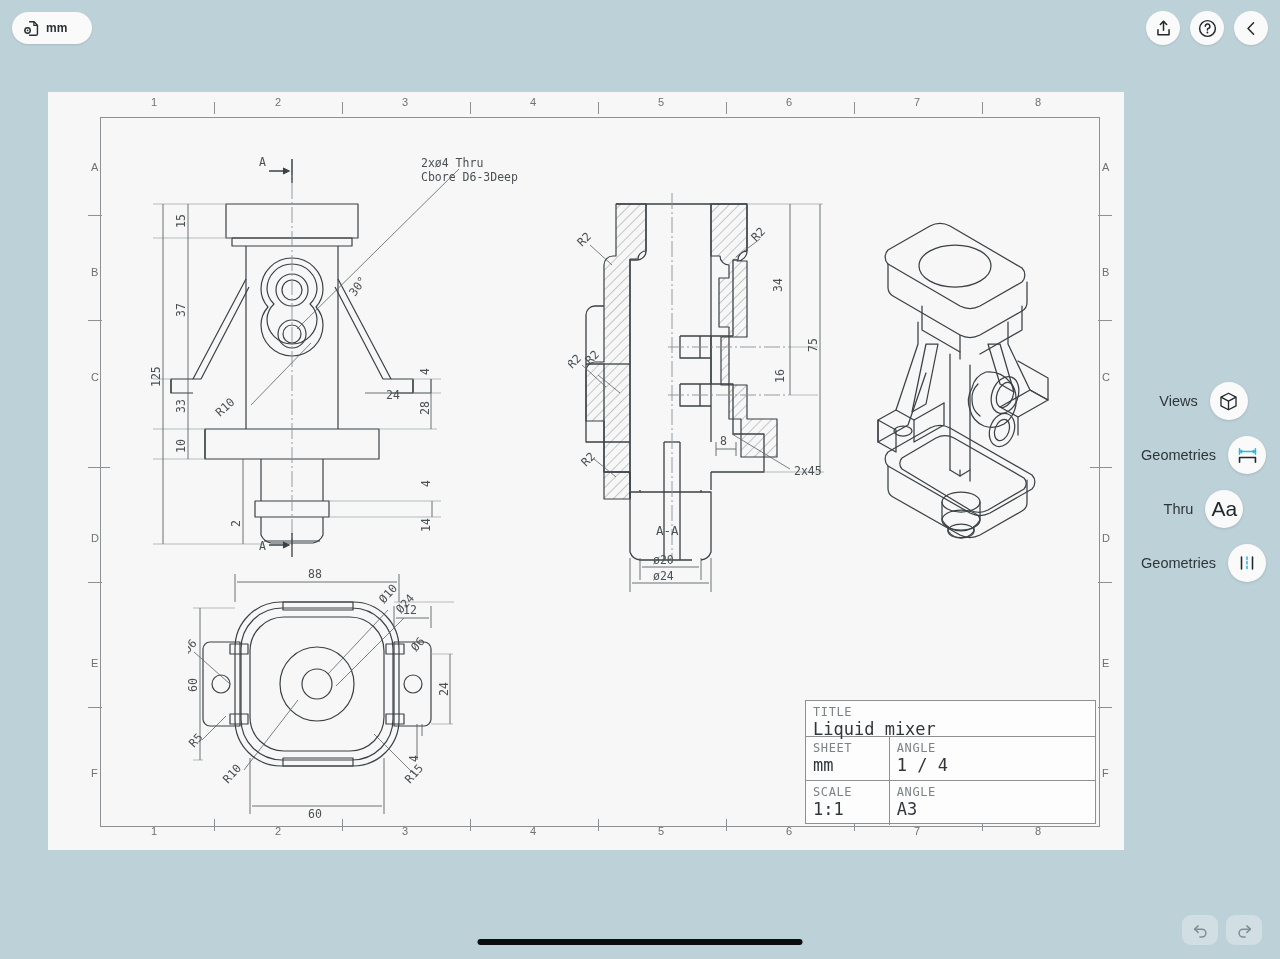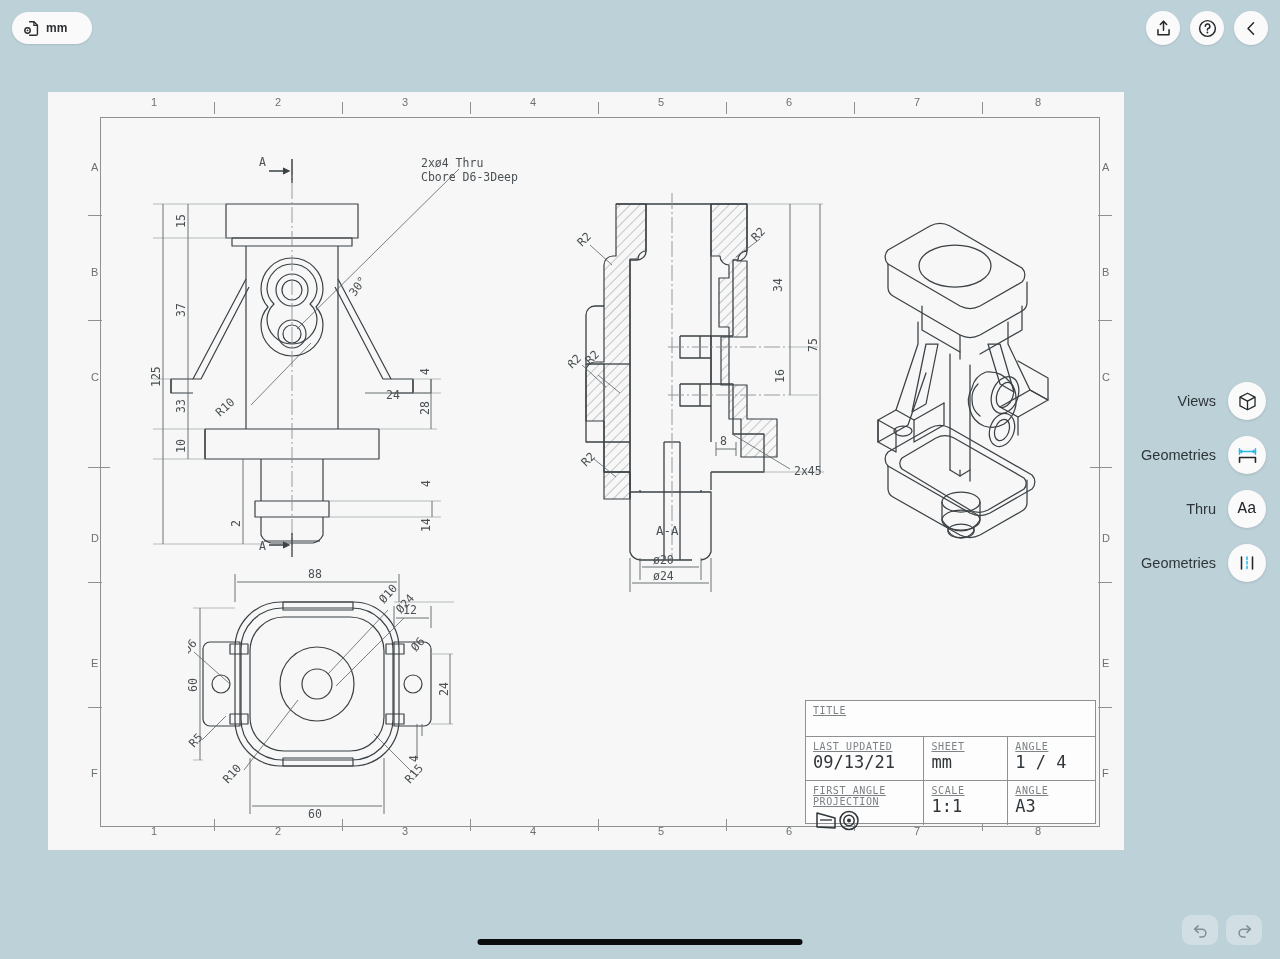--- a/index.html
+++ b/index.html
@@ -32,24 +32,24 @@
          border:1.4px solid #8d9194;box-sizing:border-box;}
   .zone{position:absolute;font-size:11px;color:#6c7174;font-family:"Liberation Sans",sans-serif;}
   .ztick{position:absolute;background:#8d9194;}
   
   .tblock{position:absolute;left:757px;top:608px;width:291px;height:124px;
           border:1.2px solid #8d9194;box-sizing:border-box;background:#fdfdfd;}
   .tb-row{display:flex;border-bottom:1.2px solid #8d9194;box-sizing:border-box;}
   .tb-row:last-child{border-bottom:none;}
   .tb-cell{border-right:1.2px solid #8d9194;box-sizing:border-box;padding:4px 7px 2px 7px;}
   .tb-cell:last-child{border-right:none;}
-  .tb-key{font-family:"DejaVu Sans Mono",monospace;font-size:10px;color:#7d8285;letter-spacing:.6px;text-decoration:underline;}
+  .tb-key{font-family:"DejaVu Sans Mono",monospace;font-size:12px;color:#7d8285;letter-spacing:.6px;}
   .tb-val{font-family:"DejaVu Sans Mono",monospace;font-size:17px;color:#30363a;line-height:1.15;margin-top:1px;}
   
-  .rail{position:absolute;right:14px;top:382px;display:flex;flex-direction:column;gap:16px;}
+  .rail{position:absolute;right:14px;top:382px;display:flex;flex-direction:column;gap:16px;align-items:center;}
   .rail-item{display:flex;align-items:center;justify-content:flex-end;gap:12px;}
   .rail-lbl{font-size:14.5px;color:#2e3538;font-weight:500;}
   .rail-btn{width:38px;height:38px;border-radius:19px;background:#fafafa;
             display:flex;align-items:center;justify-content:center;
             box-shadow:0 1px 3px rgba(0,0,0,.12);flex:none;}
   
   .hist{position:absolute;right:18px;bottom:14px;display:flex;gap:8px;}
   .hbtn{width:36px;height:30px;border-radius:9px;background:rgba(255,255,255,.30);
         display:flex;align-items:center;justify-content:center;}
   .home-ind{position:absolute;left:50%;transform:translateX(-50%);bottom:14px;
@@ -421,47 +421,34 @@
     <text class="dtxt" x="228" y="90" font-size="11.5" transform="rotate(-48 228 90)">Ø6</text>
     <text class="dtxt" x="6" y="186" font-size="11.5" transform="rotate(-48 6 186)">R5</text>
     <text class="dtxt" x="40" y="222" font-size="11.5" transform="rotate(-48 40 222)">R10</text>
     <text class="dtxt" x="222" y="222" font-size="11.5" transform="rotate(-48 222 222)">R15</text>
   </svg>
 
   <div class="tblock">
     <div class="tb-row" style="height:36px;">
       <div class="tb-cell" style="width:100%;">
         <div class="tb-key">TITLE</div>
+        <div class="tb-val">Liquid mixer</div>
       </div>
     </div>
     <div class="tb-row" style="height:44px;">
-      <div class="tb-cell" style="width:41%;">
-        <div class="tb-key">LAST UPDATED</div>
-        <div class="tb-val">09/13/21</div>
-      </div>
       <div class="tb-cell" style="width:29%;">
         <div class="tb-key">SHEET</div>
         <div class="tb-val">mm</div>
       </div>
       <div class="tb-cell" style="width:30%;">
         <div class="tb-key">ANGLE</div>
         <div class="tb-val">1 / 4</div>
       </div>
     </div>
     <div class="tb-row" style="height:44px;">
-      <div class="tb-cell" style="width:41%;">
-        <div class="tb-key">FIRST ANGLE PROJECTION</div>
-        <svg width="60" height="22" viewBox="0 0 60 22" style="margin-top:2px;">
-          <path d="M4 4 L22 9 L22 19 L4 18 Z" fill="none" stroke="#30363a" stroke-width="1.5" stroke-linejoin="round"></path>
-          <path d="M7 11h12" stroke="#30363a" stroke-width="1.3"></path>
-          <circle cx="36" cy="11.5" r="9" fill="none" stroke="#30363a" stroke-width="1.5"></circle>
-          <circle cx="36" cy="11.5" r="5.2" fill="none" stroke="#30363a" stroke-width="1.5"></circle>
-          <circle cx="36" cy="11.5" r="2" fill="#30363a"></circle>
-        </svg>
-      </div>
       <div class="tb-cell" style="width:29%;">
         <div class="tb-key">SCALE</div>
         <div class="tb-val">1:1</div>
       </div>
       <div class="tb-cell" style="width:30%;">
         <div class="tb-key">ANGLE</div>
         <div class="tb-val">A3</div>
       </div>
     </div>
   </div>
@@ -484,21 +471,21 @@
         <path d="M4 8.5h18" stroke="#29b6e8" stroke-width="1.7" stroke-linecap="round"></path>
         <path d="M4 5.5v6M22 5.5v6" stroke="#29b6e8" stroke-width="1.7" stroke-linecap="round"></path>
         <path d="M7 7 4.2 8.5 7 10M19 7l2.8 1.5L19 10" fill="none" stroke="#29b6e8" stroke-width="1.5" stroke-linejoin="round"></path>
         <path d="M4 20.5v-5.2h18v5.2" fill="none" stroke="#23282b" stroke-width="1.8" stroke-linecap="round" stroke-linejoin="round"></path>
       </svg>
     </span>
   </div>
   <div class="rail-item">
     <span class="rail-lbl">Thru</span>
     <span class="rail-btn">
-      <span style="font-size:16px;color:#23282b;font-family:Liberation Mono, monospace;">Aa</span>
+      <span style="font-size:21px;color:#23282b;font-family:Liberation Sans, sans-serif;">Aa</span>
     </span>
   </div>
   <div class="rail-item">
     <span class="rail-lbl">Geometries</span>
     <span class="rail-btn">
       <svg width="22" height="22" viewBox="0 0 24 24">
         <path d="M6 5.5v13M18 5.5v13" stroke="#23282b" stroke-width="1.7" stroke-linecap="round"></path>
         <path d="M12 5.5v13" stroke="#29b6e8" stroke-width="1.7" stroke-linecap="round" stroke-dasharray="2.6 2.4"></path>
       </svg>
     </span>

